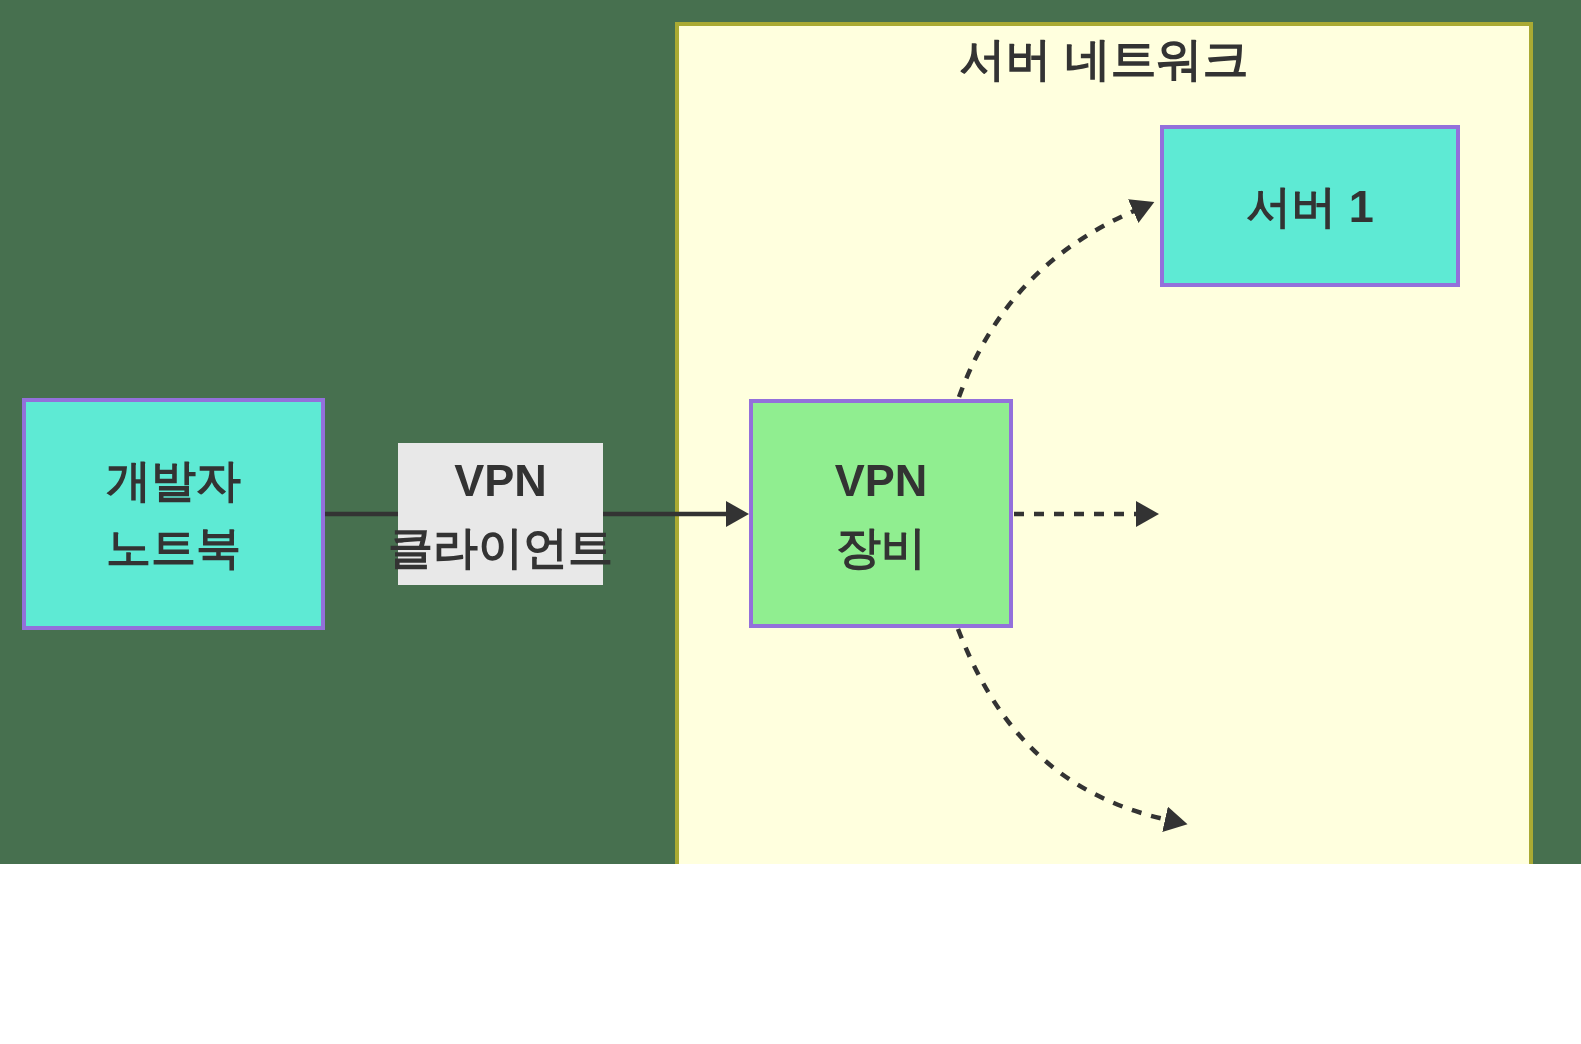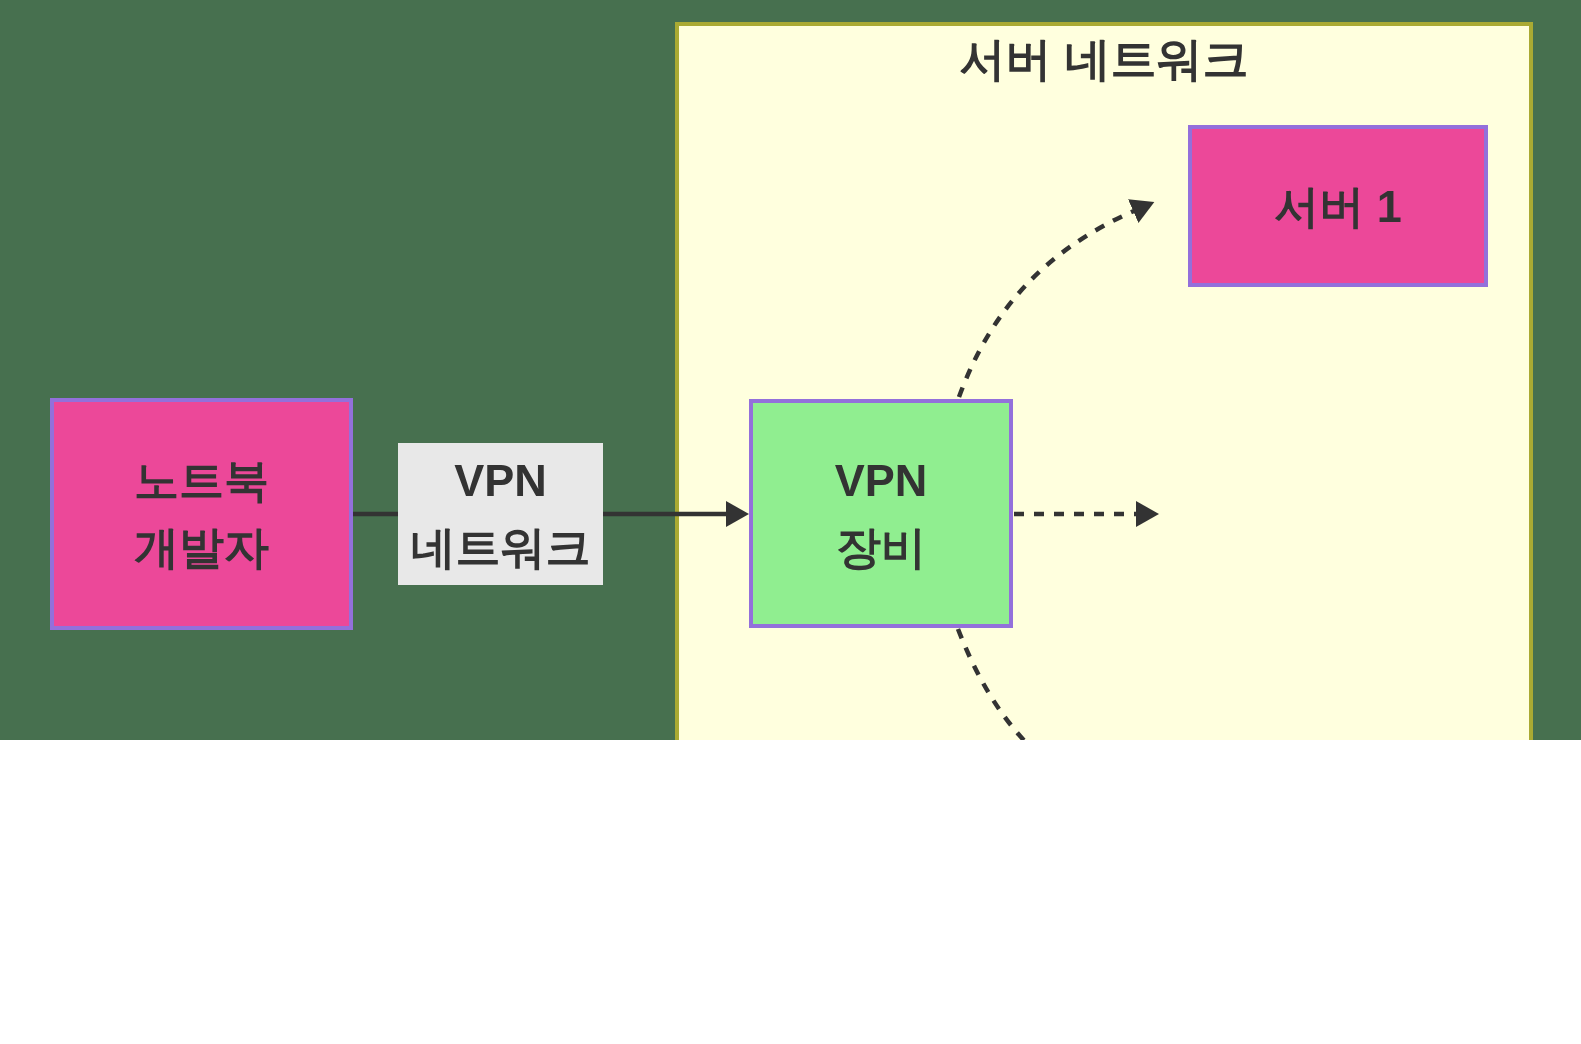--- a/index.html
+++ b/index.html
@@ -1,38 +1,38 @@
 <!DOCTYPE html>
 <html><head>
 <meta charset="utf-8">
 <style>
   html,body { margin:0; padding:0; }
   .stage {
-    position:relative; width:1581px; height:740px;
+    position:relative; width:1581px; height:864px;
     background:#47704F; overflow:hidden;
     font-family:"Liberation Sans","DejaVu Sans",sans-serif;
     font-weight:bold; color:#333333;
   }
   .cluster {
     position:absolute; left:675px; top:22px; width:858px; height:985px;
     background:#FFFFDE; border:4px solid #AAAA33; box-sizing:border-box;
   }
   .cluster-title {
     position:absolute; left:0; right:0; top:8px;
     text-align:center; font-size:46px; line-height:50px; color:#333333;
   }
   .edges { position:absolute; left:0; top:0; pointer-events:none; }
   .edge-path { fill:none; stroke:#333333; stroke-width:4.5px; }
   .edge-path.dashed { stroke-dasharray:10 10; }
   .node {
     position:absolute; box-sizing:border-box;
     display:flex; flex-direction:column; align-items:center; justify-content:center;
     text-align:center; font-size:45px; line-height:67px;
   }
-  .node.lavender { background:#ec4899; border:4px solid #9370DB;margin-left:28px; }
+  .node.lavender { background:#5eead4; border:4px solid #9370DB; }
   .node.green    { background:#90EE90; border:4px solid #9370DB; }
   .node-laptop  { left:22px;   top:398px; width:303px; height:232px; }
   .node-vpn-dev { left:749px;  top:399px; width:264px; height:229px; }
   .node-server1 { left:1160px; top:125px; width:300px; height:162px; }
   .node-server2 { left:1160px; top:434px; width:302px; height:161px; }
   .node-db      { left:1193px; top:742px; width:234px; height:161px; }
   .edge-label {
     position:absolute; left:398px; top:443px; width:205px; height:142px;
     background:#E8E8E8;
     display:flex; flex-direction:column; align-items:center; justify-content:center;
@@ -56,26 +56,26 @@
       </marker>
     </defs>
     <path class="edge-path" d="M325,514 L729,514" marker-end="url(#arrowhead)"></path>
     <path class="edge-path dashed" d="M959,397 C990,312 1044,250 1136,210" marker-end="url(#arrowhead)"></path>
     <path class="edge-path dashed" d="M1014,514 L1139,514" marker-end="url(#arrowhead)"></path>
     <path class="edge-path dashed" d="M958,629 C995,725 1055,795 1168,820" marker-end="url(#arrowhead)"></path>
   </svg>
 
   <div class="edge-label">
     <span class="line">VPN</span>
-    <span class="line">네트워크</span>
+    <span class="line">클라이언트</span>
   </div>
 
   <div class="node lavender node-laptop">
+    <span class="line">개발자</span>
     <span class="line">노트북</span>
-    <span class="line">개발자</span>
   </div>
 
   <div class="node green node-vpn-dev">
     <span class="line">VPN</span>
     <span class="line">장비</span>
   </div>
 
   <div class="node lavender node-server1">
     <span class="line">서버 1</span>
   </div>

